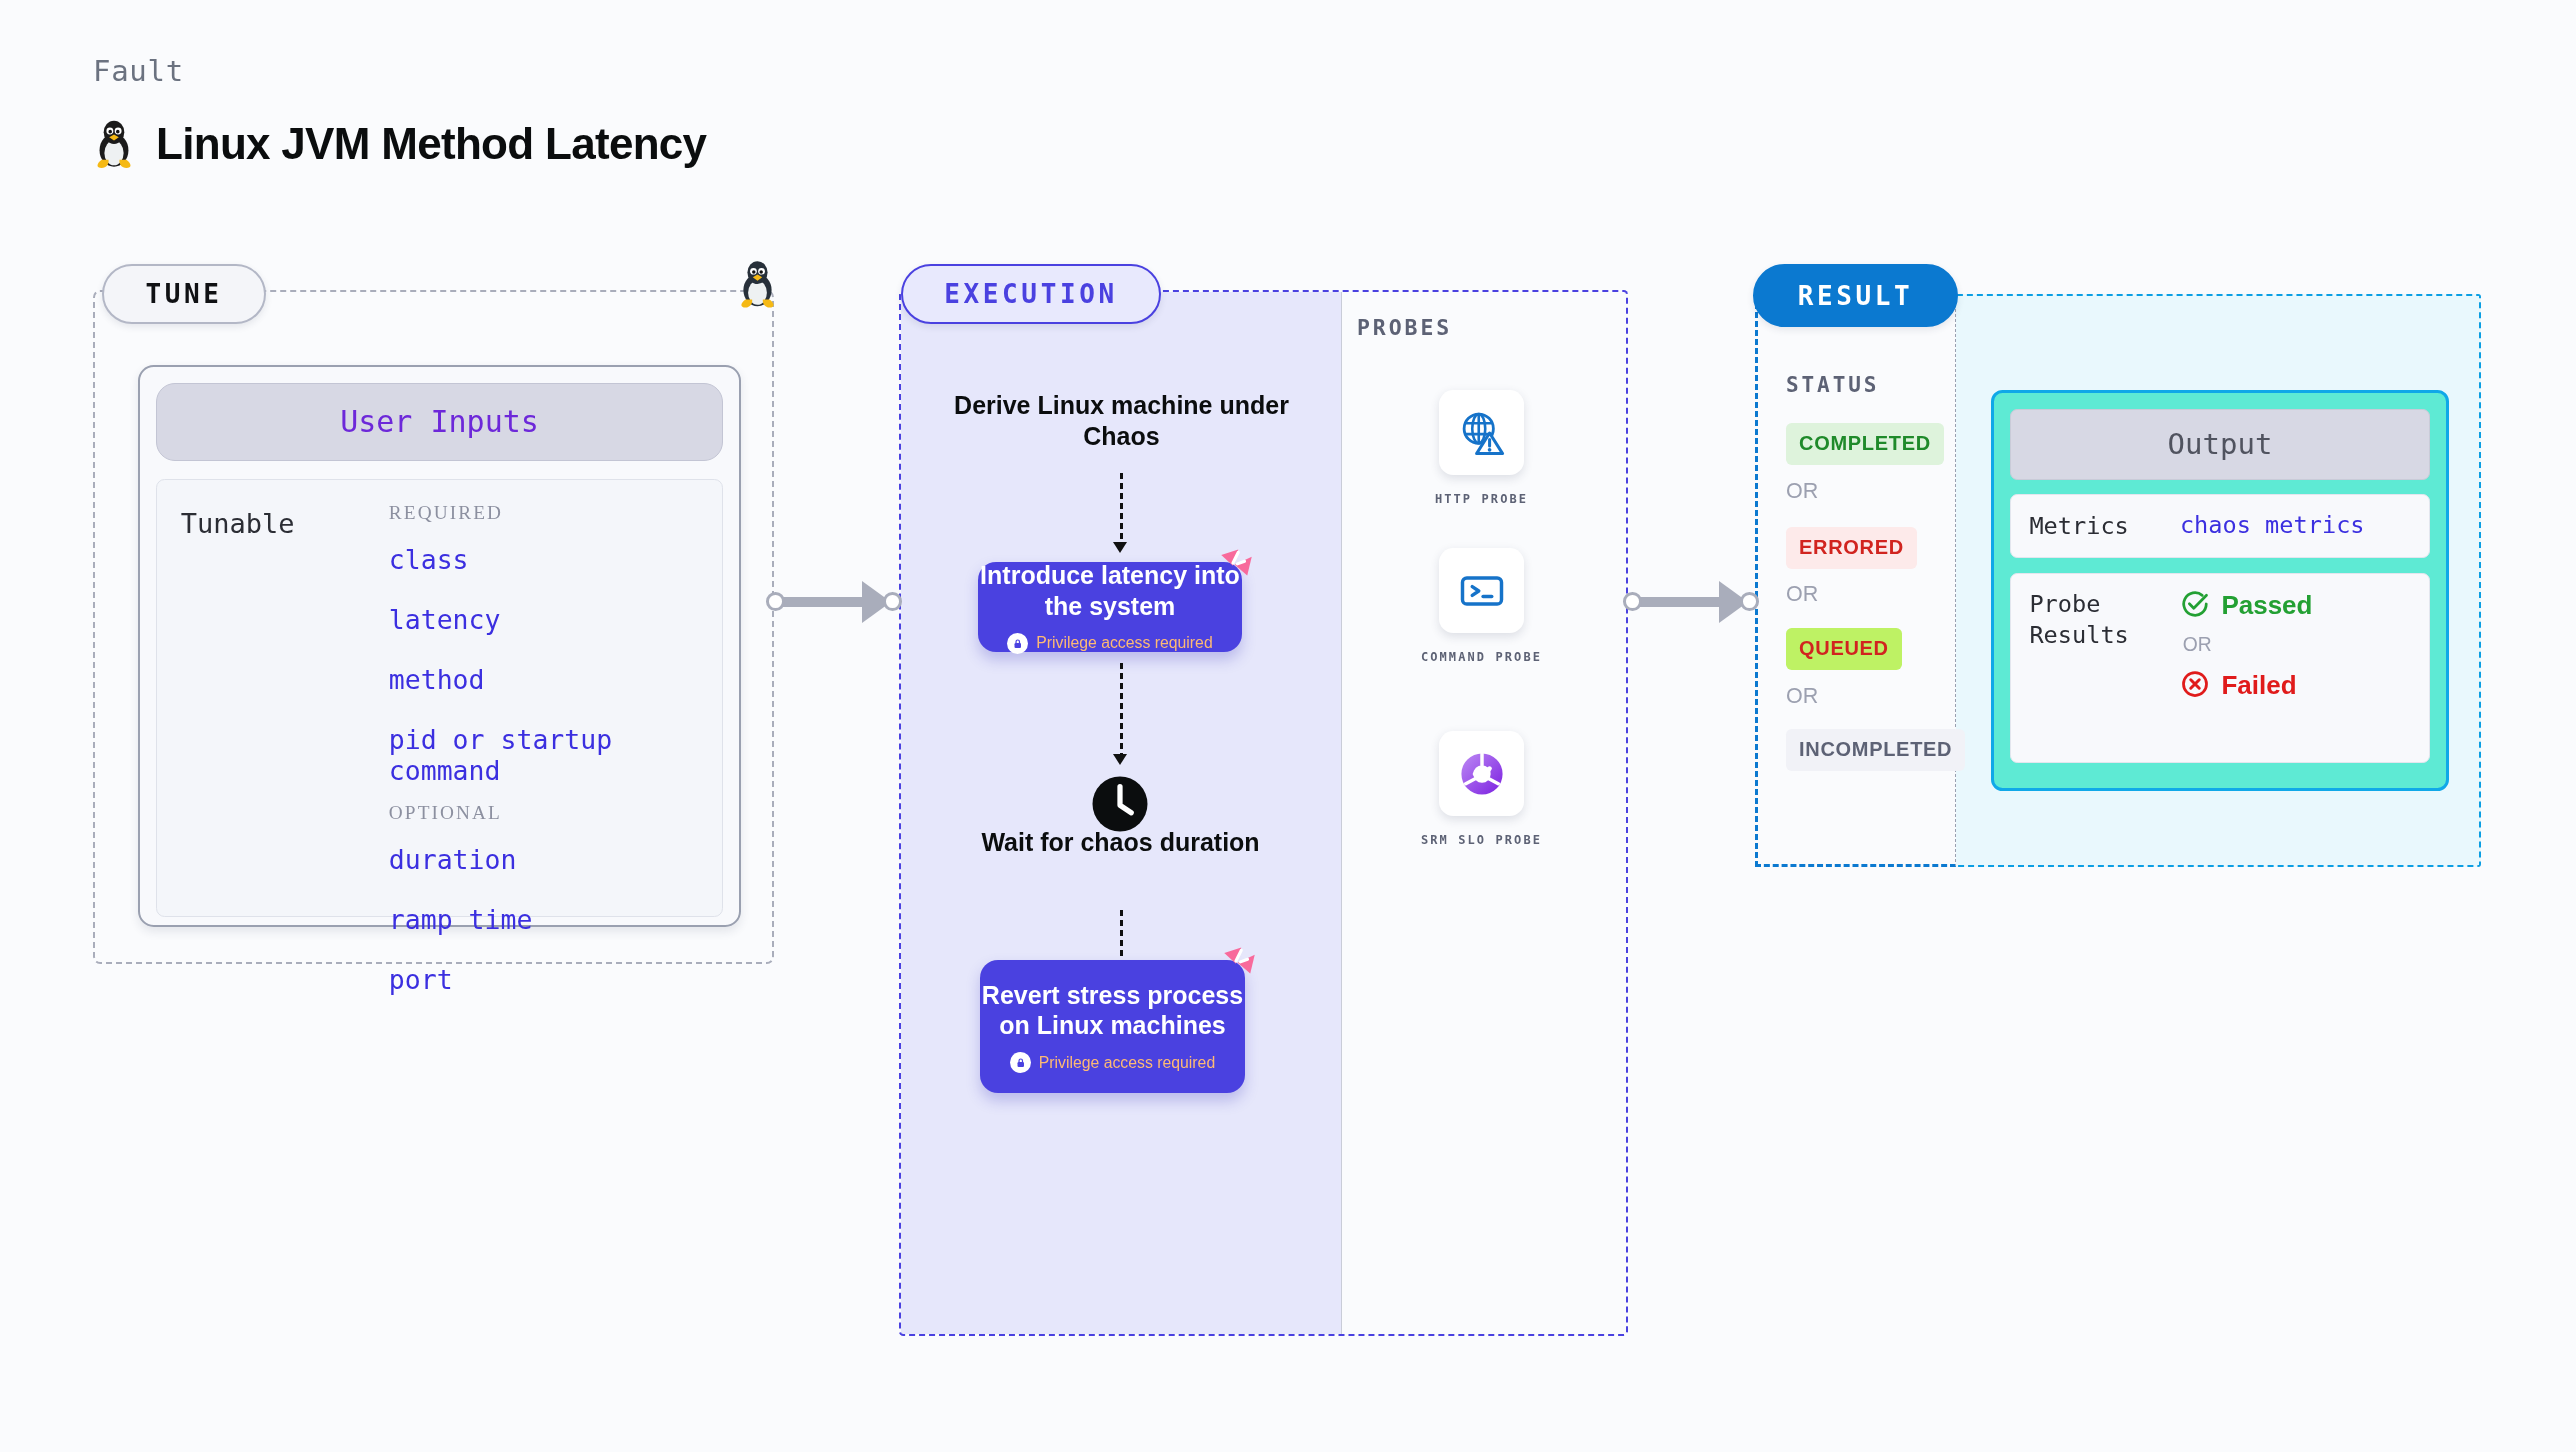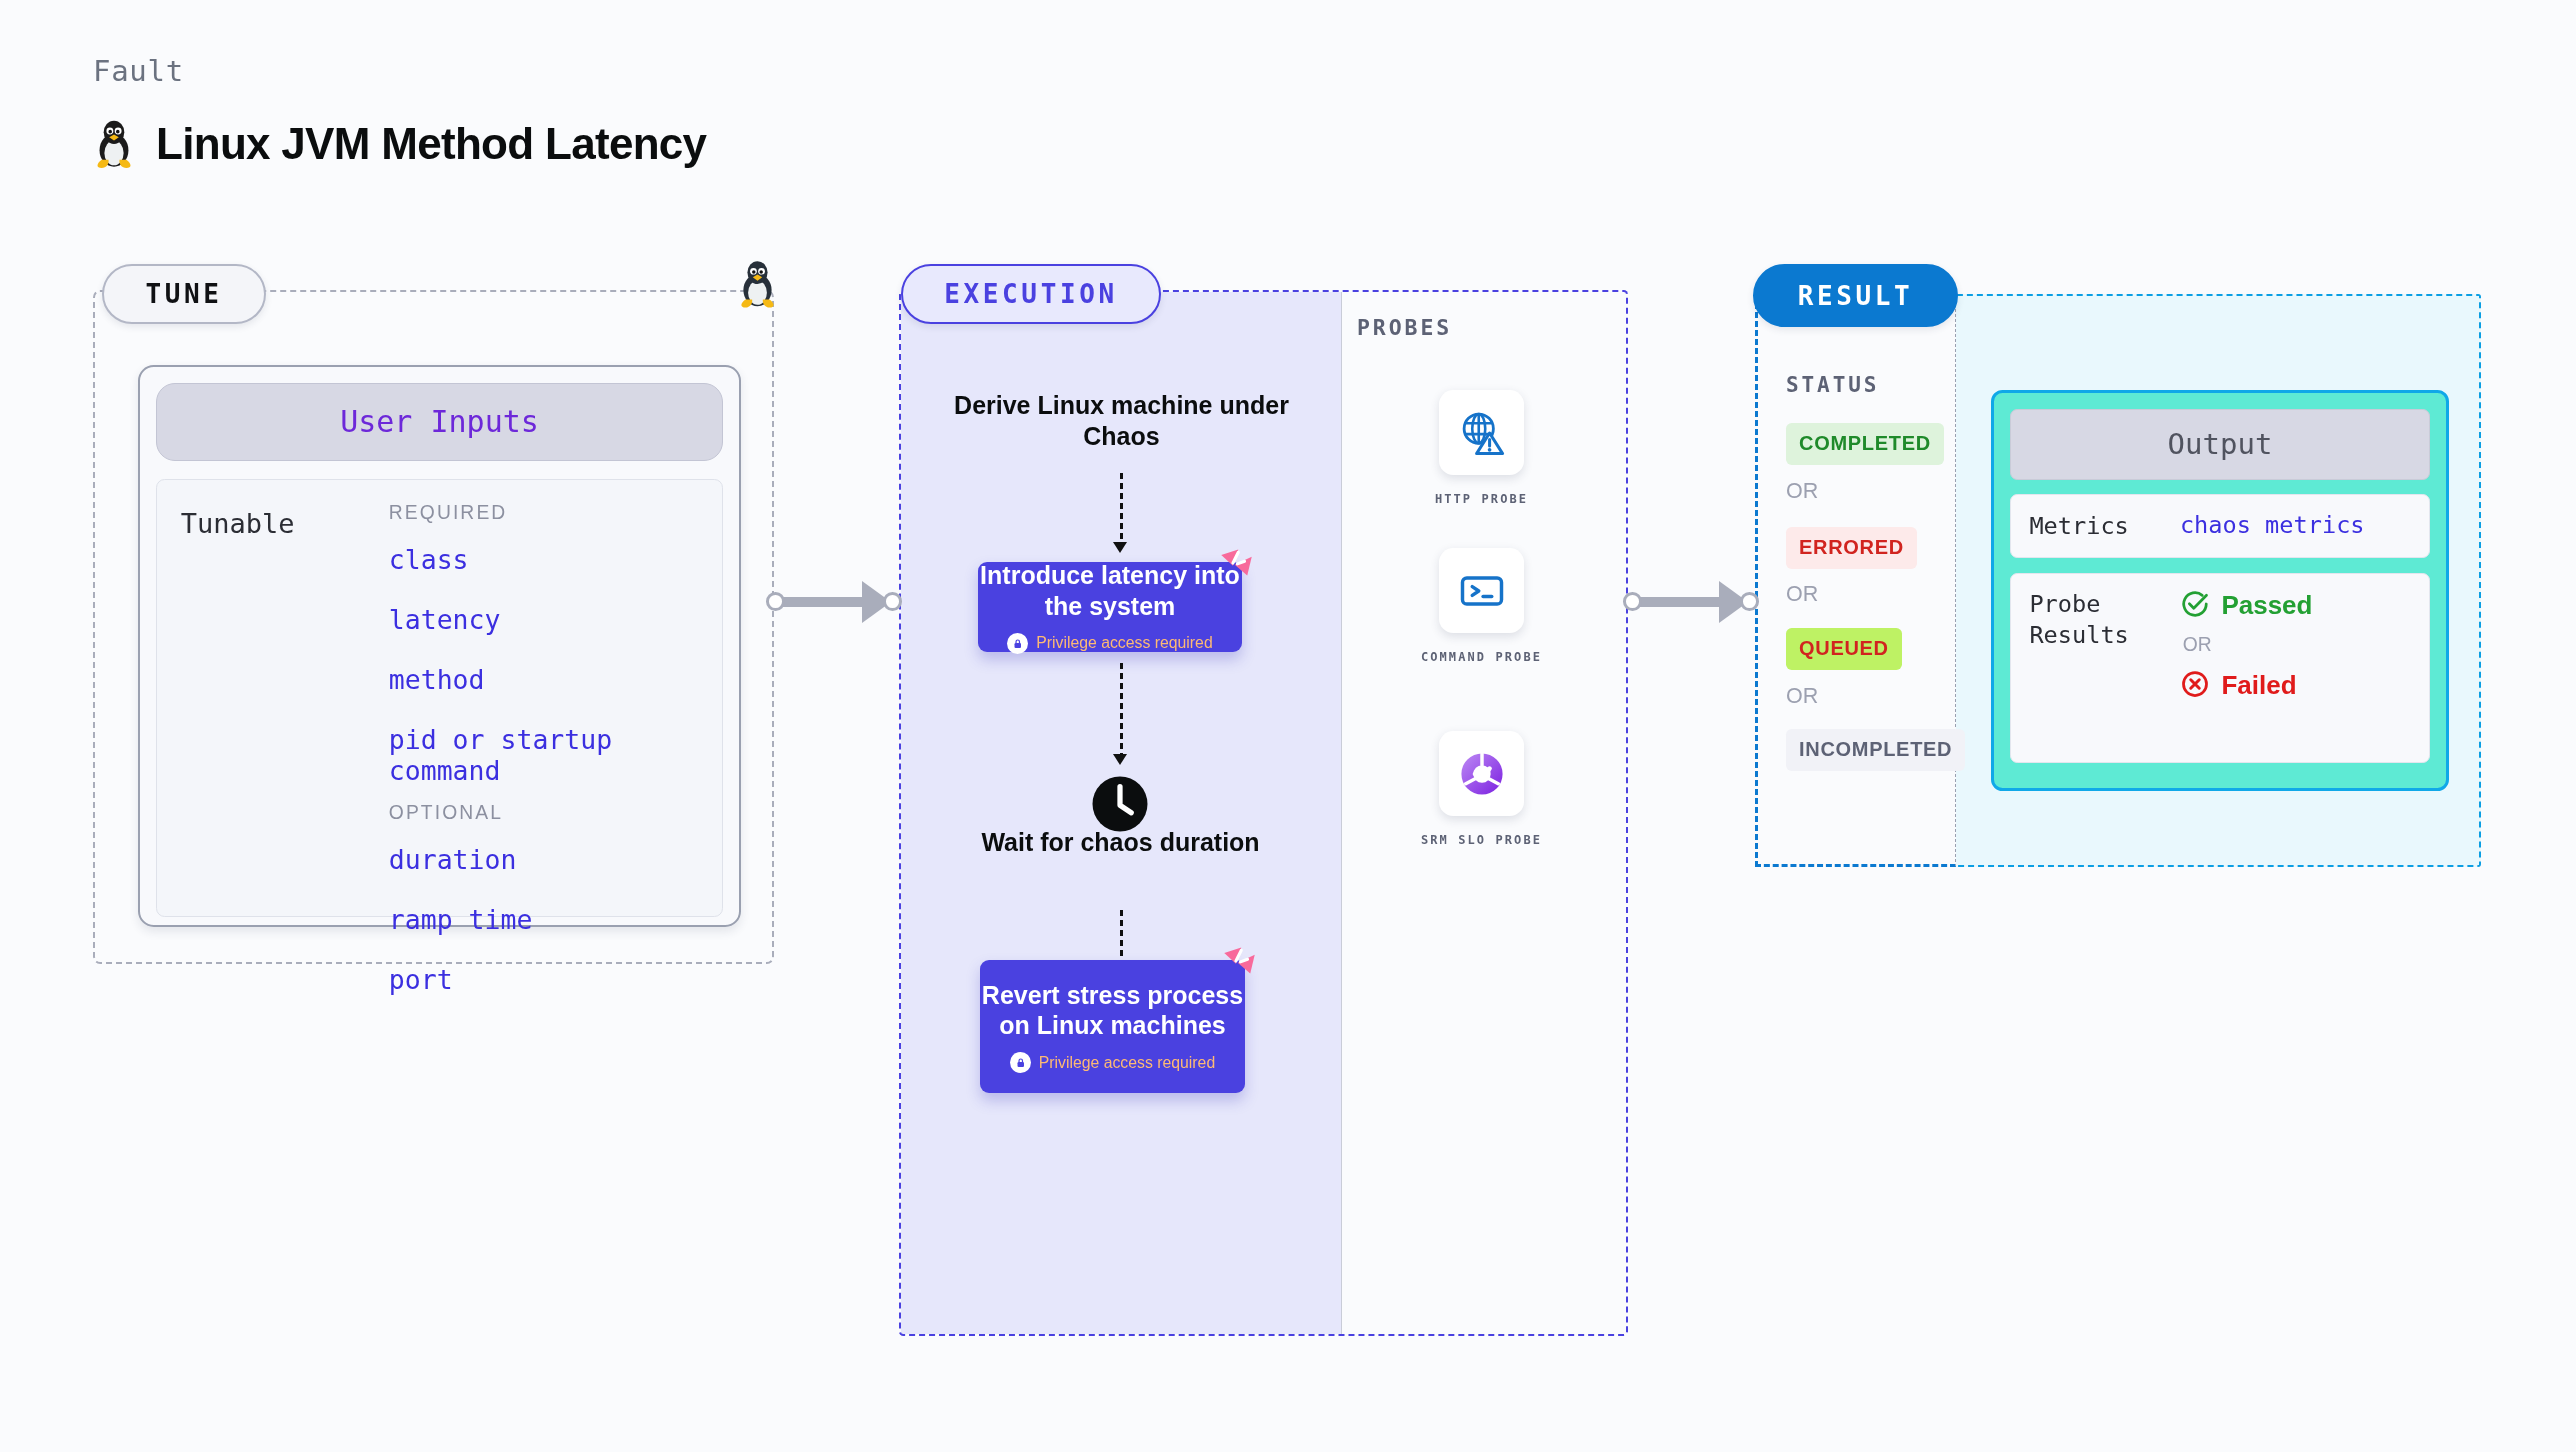--- a/index.html
+++ b/index.html
@@ -68,21 +68,21 @@
   .ui-body{
     margin-top:18.6px;height:438px;background:#f4f6fa;border:1.4px solid #dfe2ea;border-radius:8.6px;
     box-sizing:border-box;padding:21.5px 24px;display:flex;gap:29px;
   }
   .ui-body .tunable-label{
     font-family:"DejaVu Sans Mono", monospace;font-size:27px;color:#2b2d34;
     width:179px;flex:none;padding-top:5.7px;
   }
   .ui-body .tunable-list{flex:1;}
   .sec-label{
-    font-family:Liberation Sans, sans-serif;font-size:19.3px;color:#8c90a0;letter-spacing:2.1px;
+    font-family:Liberation Serif, serif;font-size:19.3px;color:#8c90a0;letter-spacing:2.1px;
     margin-bottom:20px;
   }
   .tun-item{
     font-family:"DejaVu Sans Mono", monospace;font-size:26.5px;color:#3b2fe0;margin-bottom:29px;
   }
   .tun-item.last{margin-bottom:15.8px;}
 
   .tux-tune{position:absolute;left:736px;top:259px;z-index:40;}
 
   
@@ -114,21 +114,21 @@
     background-image:linear-gradient(#111 60%, transparent 0);
     background-size:2.9px 10px;background-repeat:repeat-y;
   }
   .arrow-head{
     position:absolute;width:0;height:0;
     border-left:7.9px solid transparent;border-right:7.9px solid transparent;
     border-top:11.5px solid #111;
   }
 
   .purple-box{
-    position:absolute;background:#4a41e0;border-radius:9px;
+    position:absolute;background:#4a41e0;border-radius:18px;
     box-shadow:0 7.2px 14.3px rgba(60,55,190,.25);
     display:flex;flex-direction:column;align-items:center;justify-content:center;
     color:#fff;text-align:center;
   }
   .pb-title{font-size:25px;font-weight:bold;line-height:1.22;font-family:"Liberation Sans", sans-serif;}
   .pb-priv{
     margin-top:11.5px;display:flex;align-items:center;gap:7.9px;
     font-size:15.8px;color:#fdba74;font-weight:normal;
   }
   .lock-badge{

